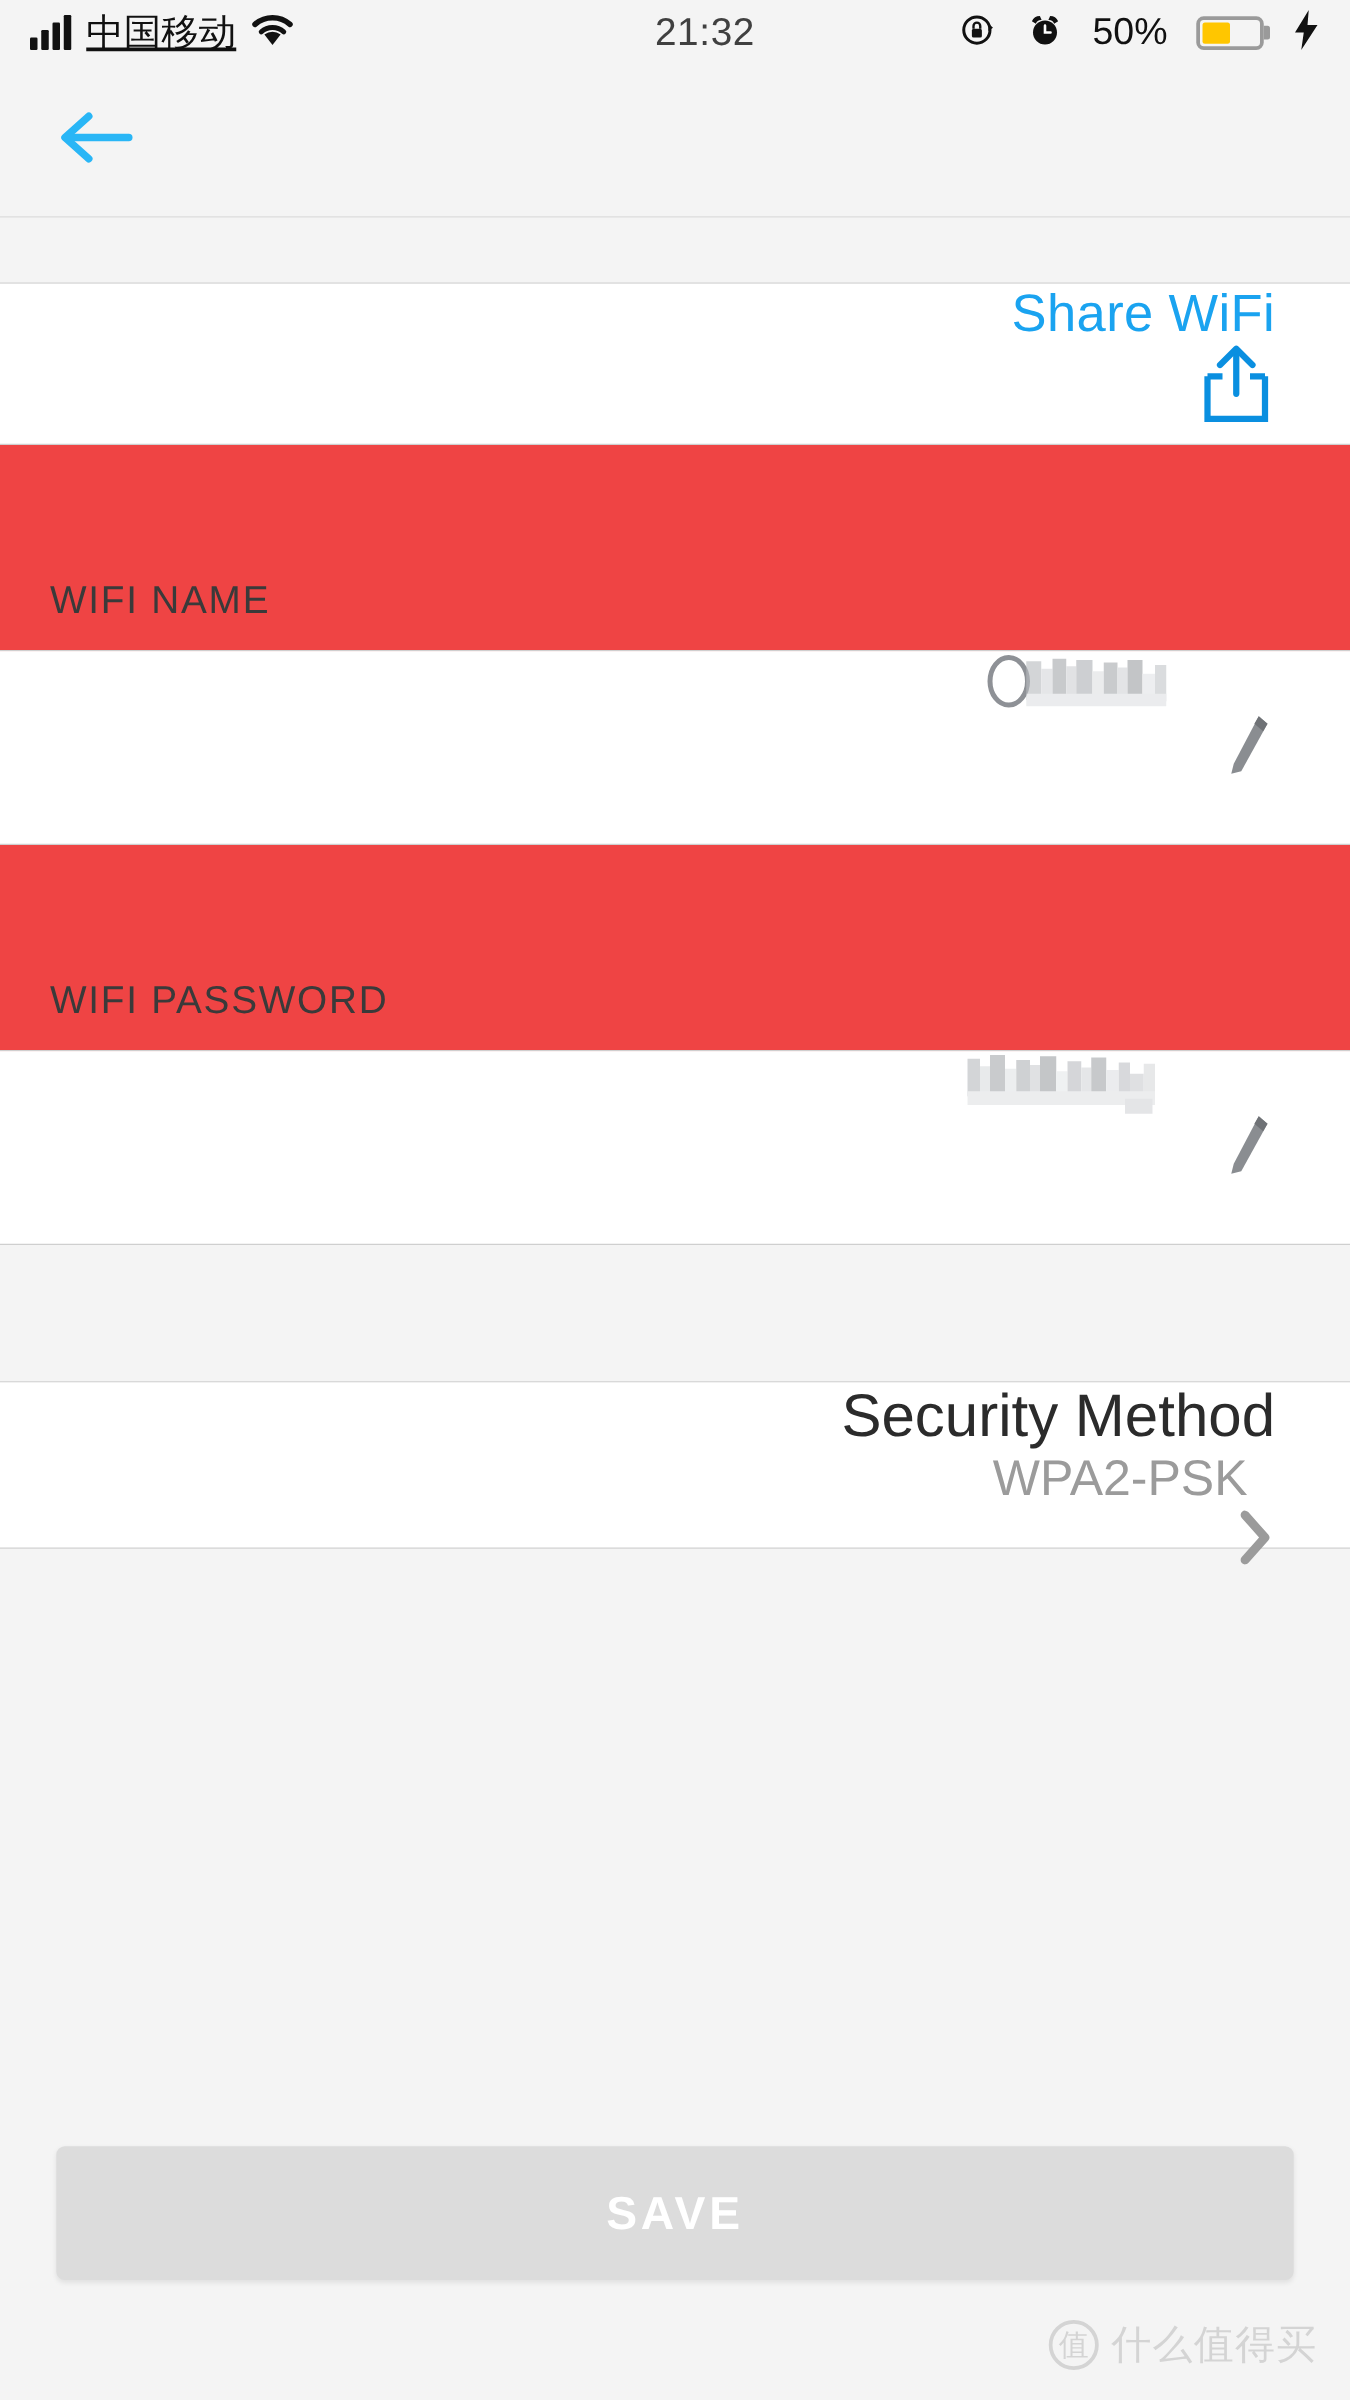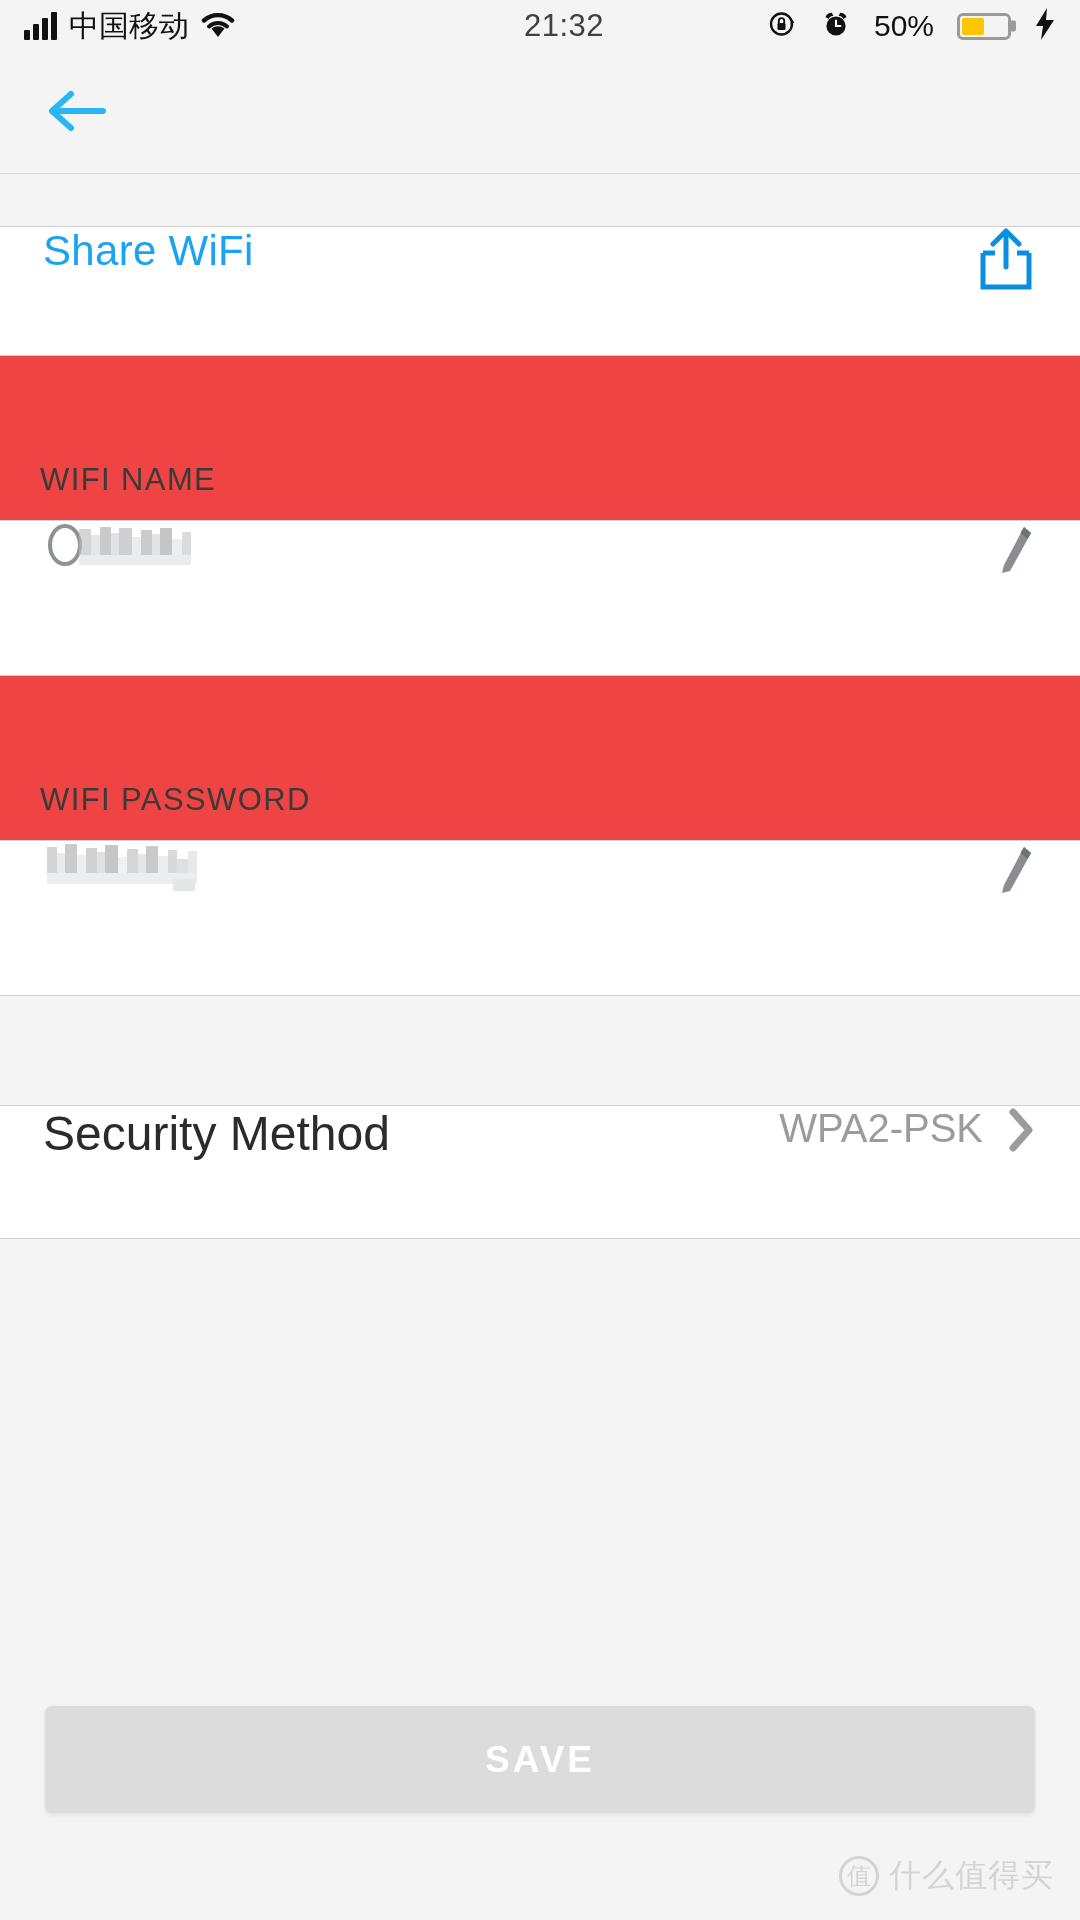--- a/index.html
+++ b/index.html
@@ -22,21 +22,21 @@
     position:relative;
   }
   .sb-left{ display:flex; align-items:center; gap:12px; }
   .sb-center{
     position:absolute; left:0; right:0; top:0; bottom:0;
     display:flex; align-items:center; justify-content:center;
     pointer-events:none;
   }
   .sb-time{ font-size:31px; color:#404040; letter-spacing:.5px;margin-left:48px; }
   .sb-right{ display:flex; align-items:center; gap:23px; margin-left:auto; }
-  .carrier{ font-size:30px; color:#111; letter-spacing:0; }
+  .carrier{ font-size:30px; color:#111; letter-spacing:0;text-decoration:underline; }
 
   .signal{ display:flex; align-items:flex-end; gap:3px; height:28px; }
   .signal i{ width:6px; background:#111; border-radius:1px; display:block; }
   .signal i:nth-child(1){ height:10px; }
   .signal i:nth-child(2){ height:16px; }
   .signal i:nth-child(3){ height:22px; }
   .signal i:nth-child(4){ height:28px; }
 
   .battery-pct{ font-size:30px; color:#111; }
   .battery{
@@ -70,23 +70,24 @@
   .nav-title{
     width:100%; text-align:center;
     font-size:50px; color:#2b2b2b; font-weight:400;
     letter-spacing:.5px;
   }
   .gap-top{ height:53px; border-bottom:1px solid #cfcfcf; }
 
   .row-white{
     background:#fff;
     border-bottom:1px solid #cfcfcf;
-    display:flex; align-items:flex-start;
-    padding:0 43px;
+    display:flex; align-items:flex-end;
+    padding:0 60px;
     position:relative;
+    flex-direction:column;
   }
 
   .share-row{ height:129px; }
   .share-label{
     font-size:42px;
     color:#1aa3f0;
     letter-spacing:.3px;
   }
   .share-icon{ margin-left:auto; display:flex; align-items:center; }
 
@@ -122,21 +123,21 @@
   .security-value{
     margin-left:auto;
     font-size:40px;
     color:#9b9b9b;
     margin-right:22px;
   }
   .chev{ display:flex; align-items:center; }
   .save-wrap{
     position:absolute;
     left:0; right:0;
-    bottom:107px;
+    bottom:96px;
     padding:0 45px;
   }
   .save-btn{
     width:100%;
     height:107px;
     background:#dcdcdc;
     border:none;
     border-radius:7px;
     color:#ffffff;
     font-size:37px;

